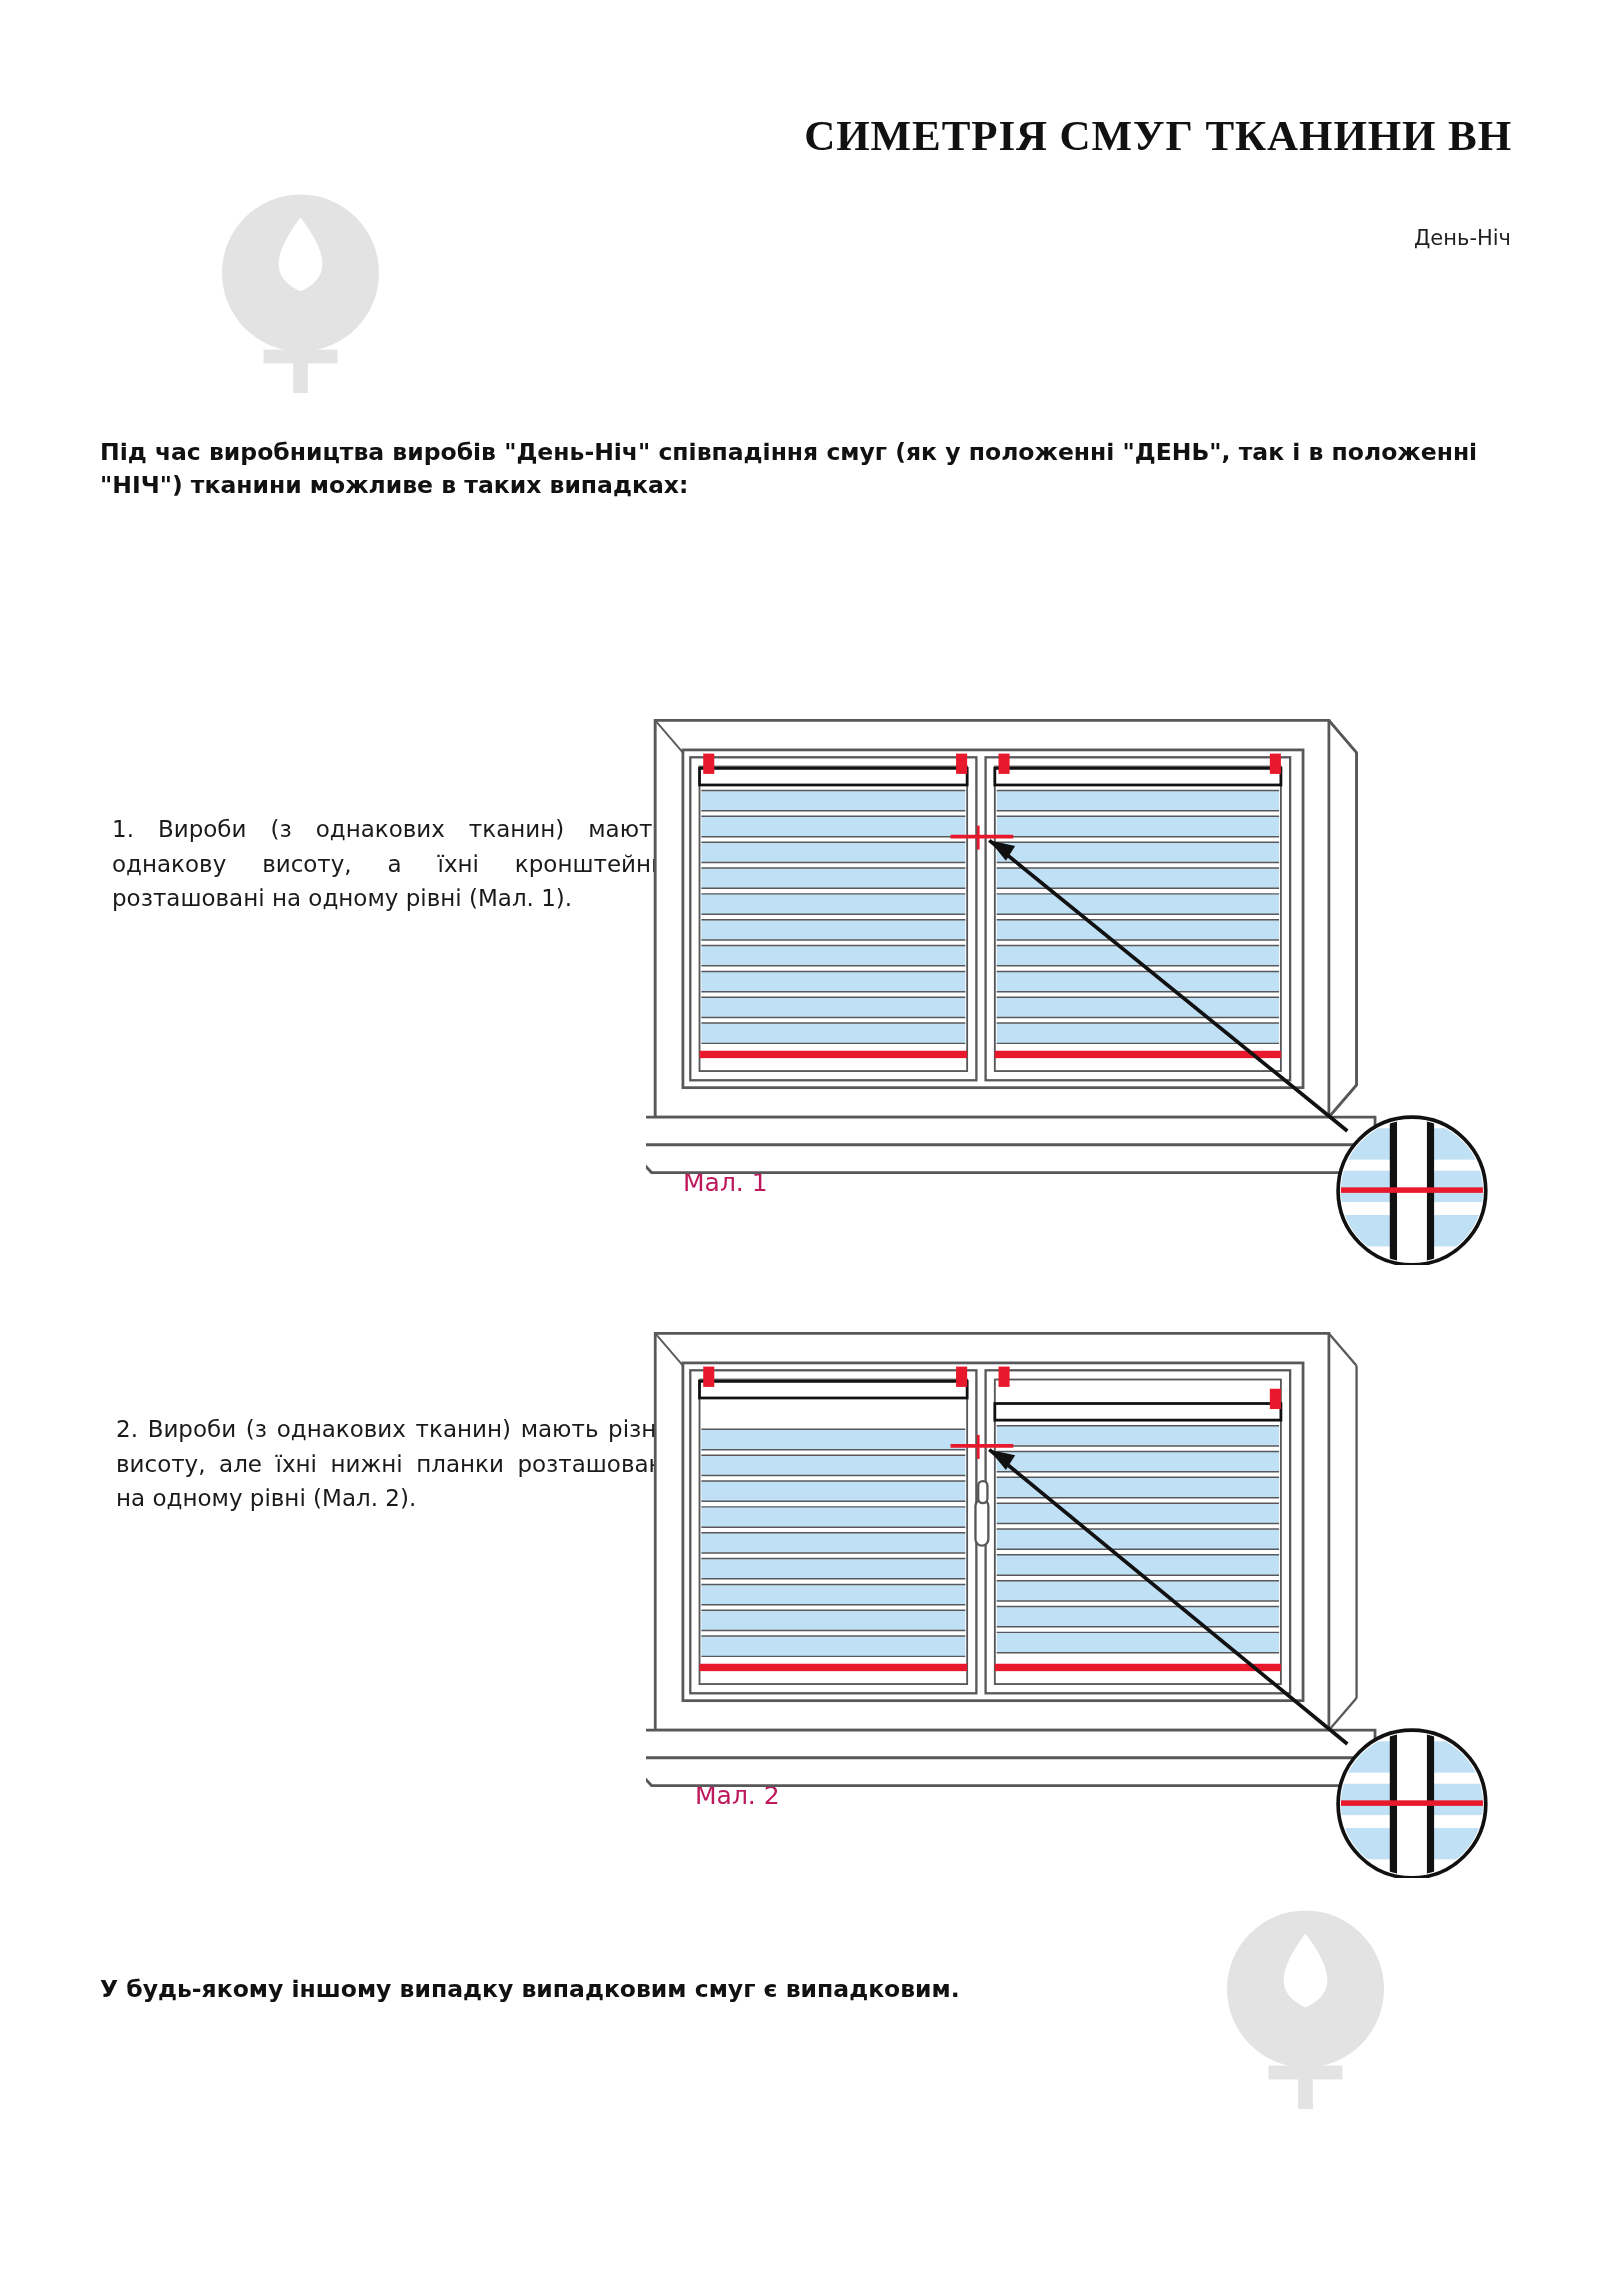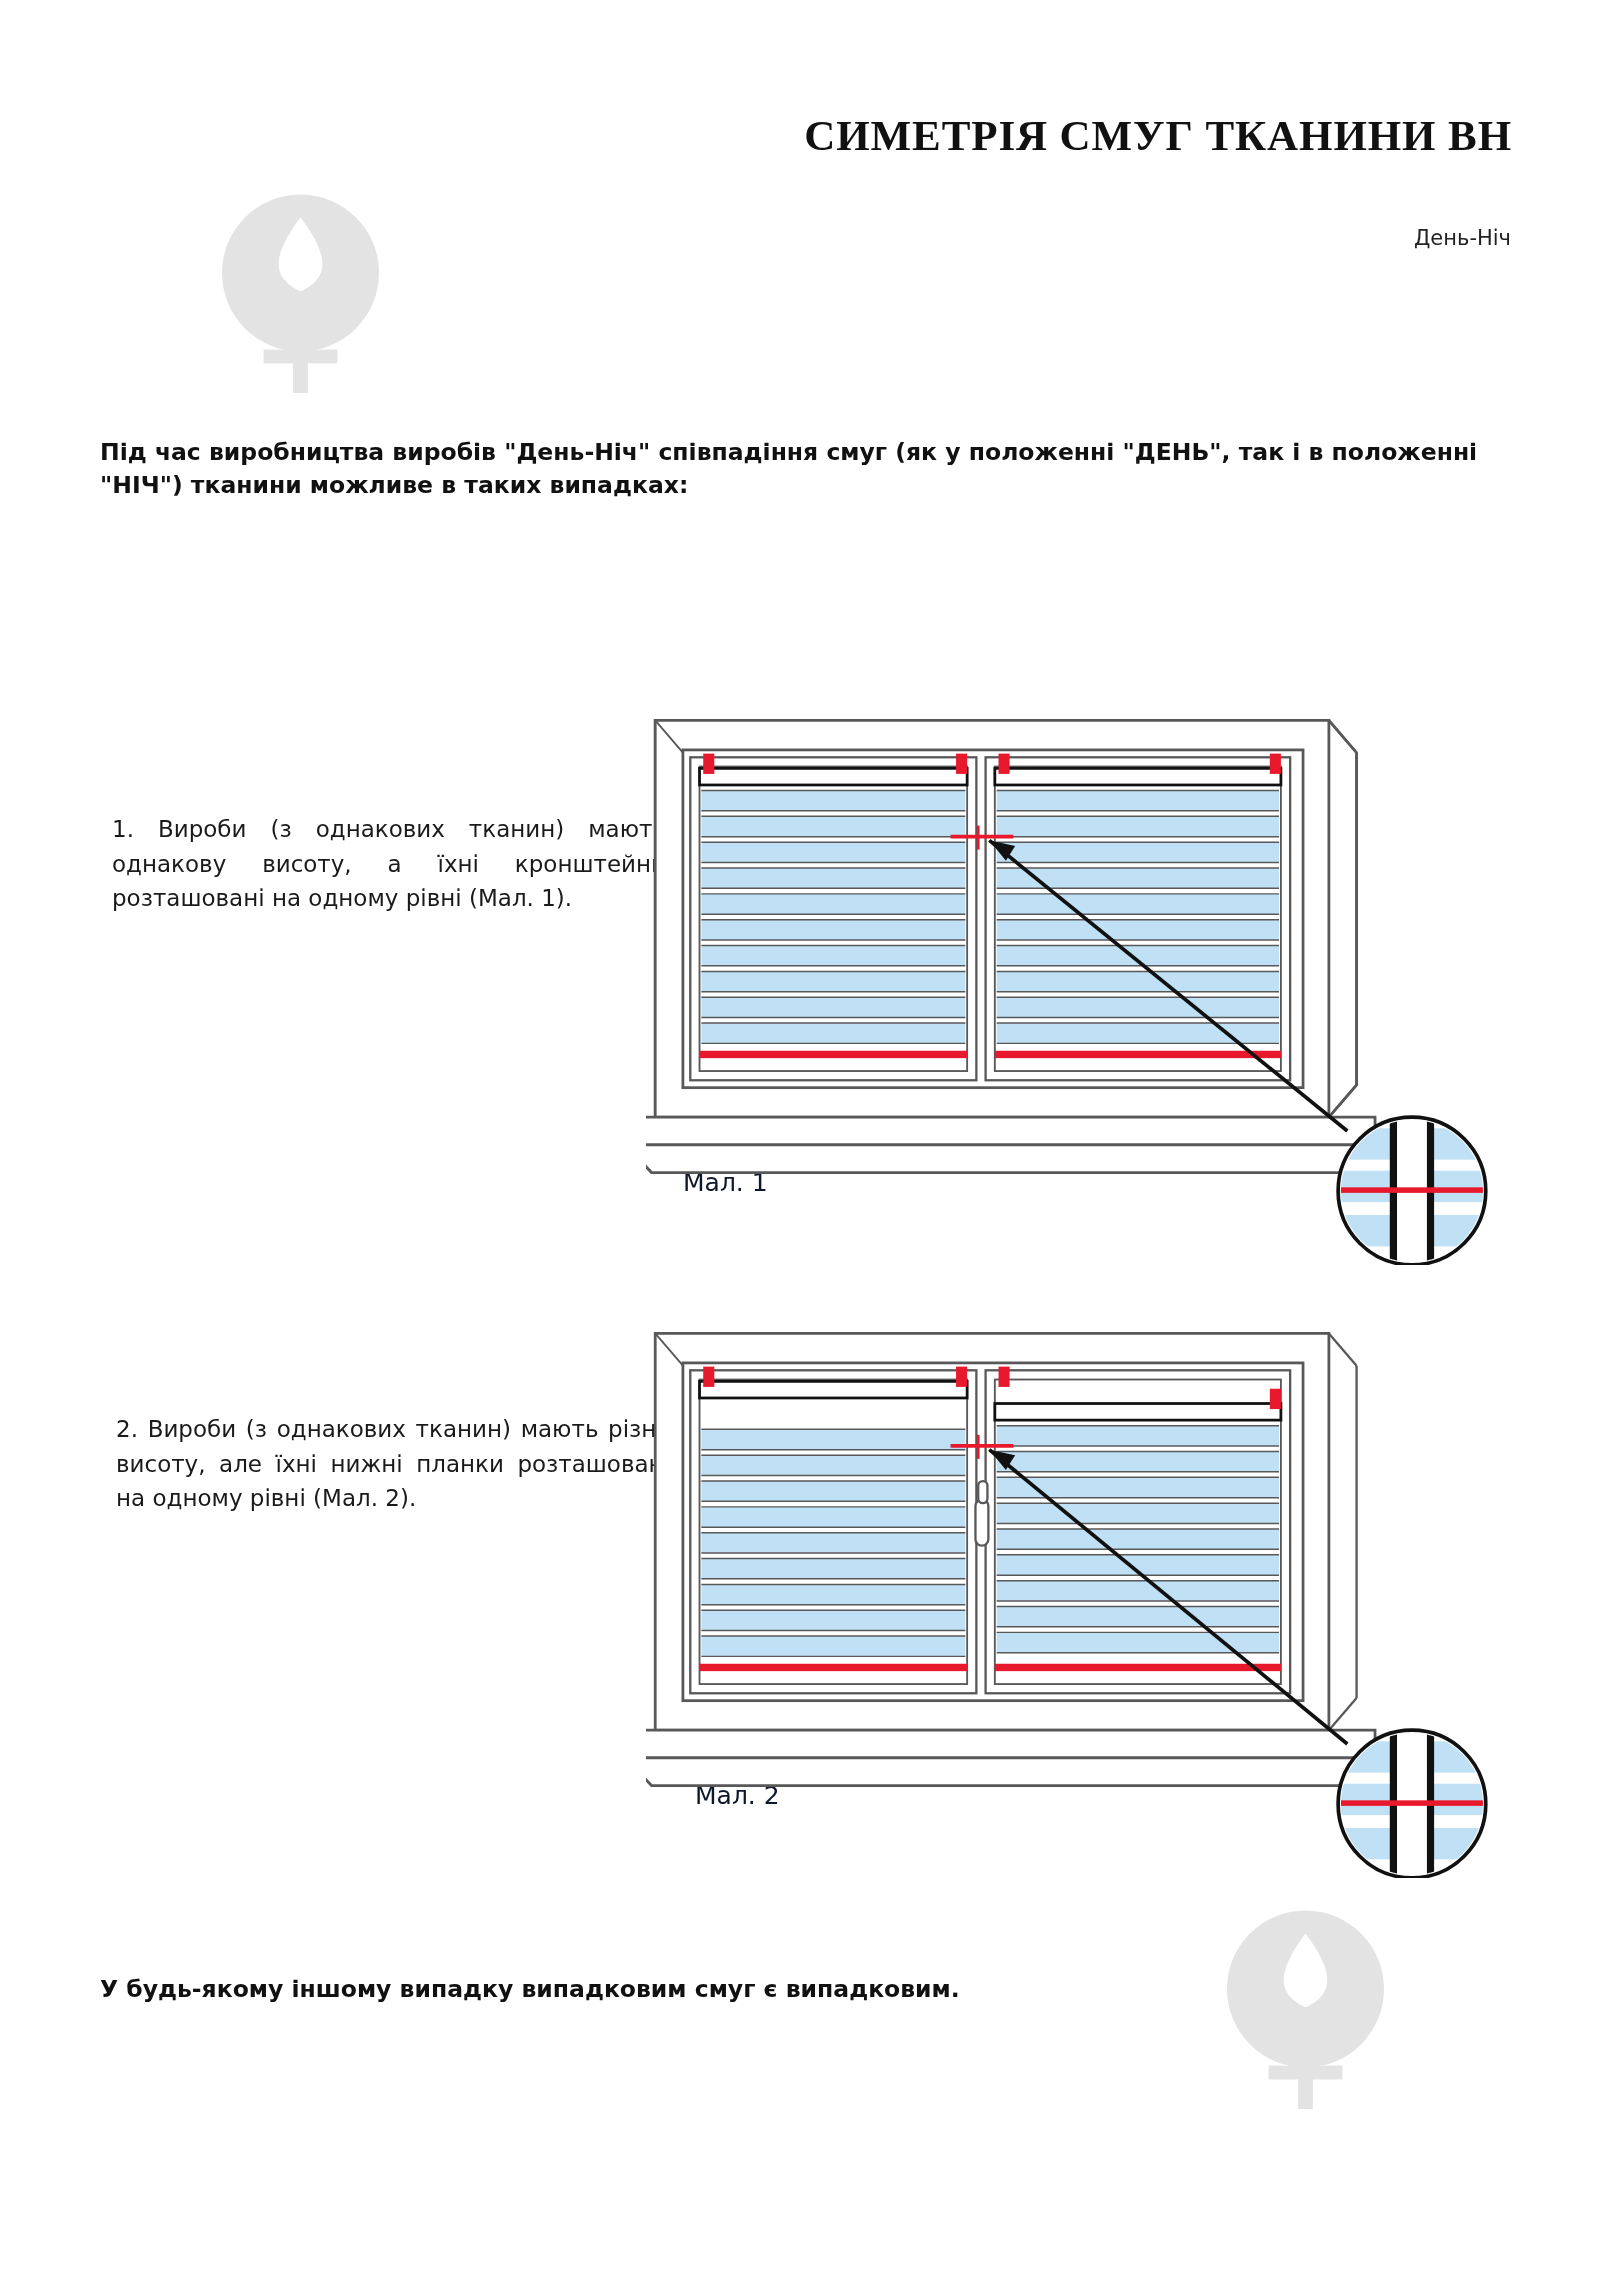--- a/index.html
+++ b/index.html
@@ -65,21 +65,21 @@
     line-height: 1.5;
     color: #1a1a1a;
     text-align: justify;
   }
   .para-1 { left: 112px; top: 812px; }
   .para-2 { left: 116px; top: 1412px; }
 
   .figcaption {
     position: absolute;
     font-size: 25px;
-    color: #0f172a;
+    color: #be185d;
   }
   .cap-1 { left: 683px; top: 1168px; }
   .cap-2 { left: 695px; top: 1781px; }
 
   
   .footer-note {
     position: absolute;
     left: 100px;
     top: 1975px;
     width: 1292px;

